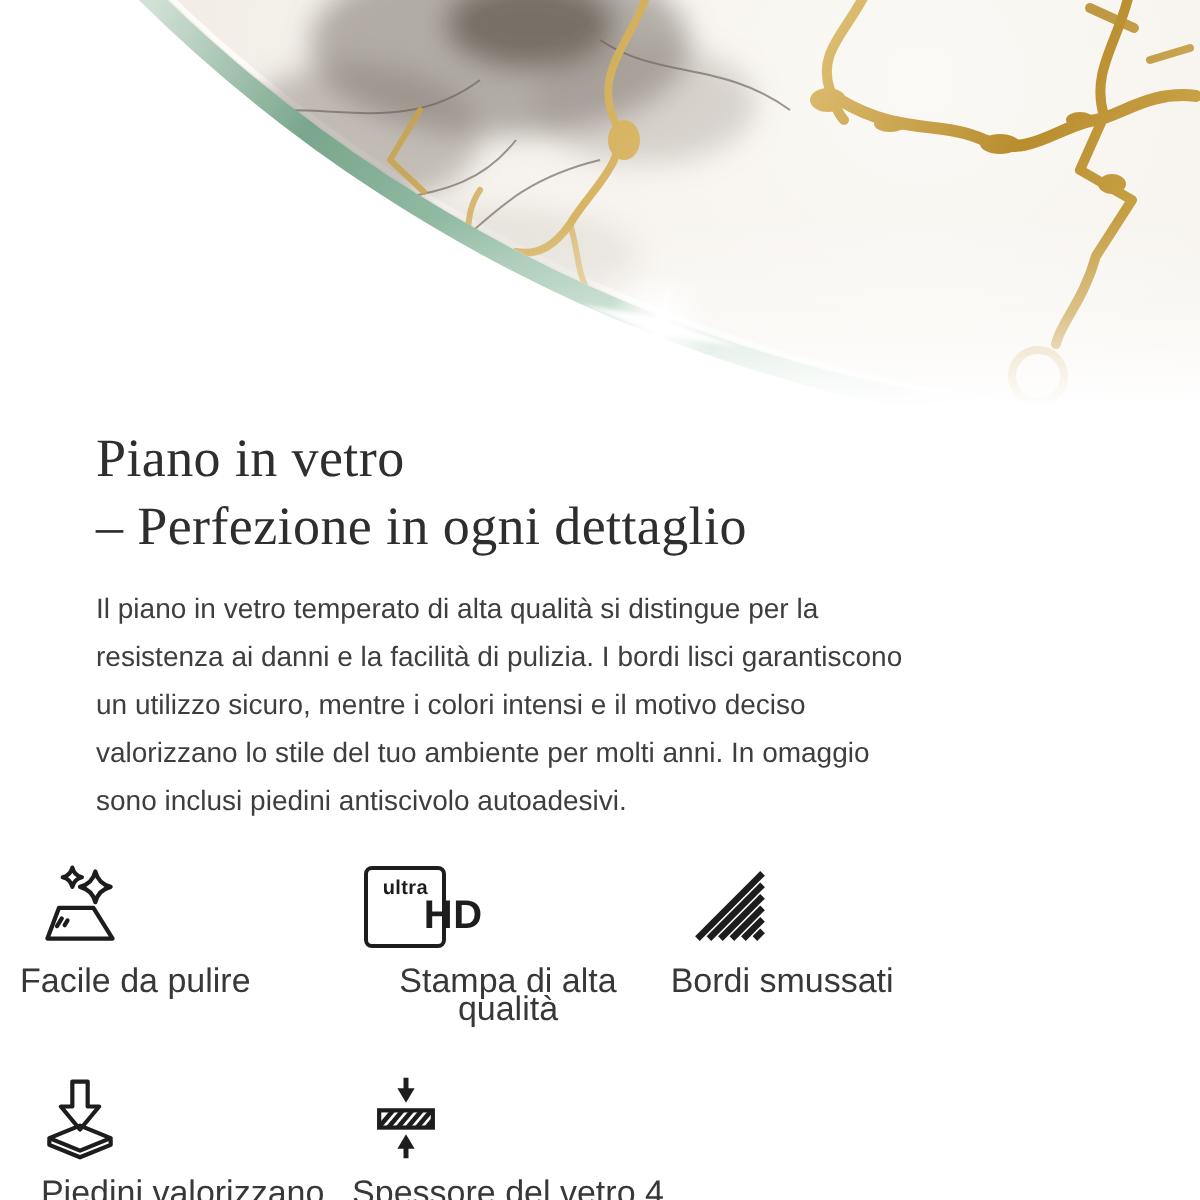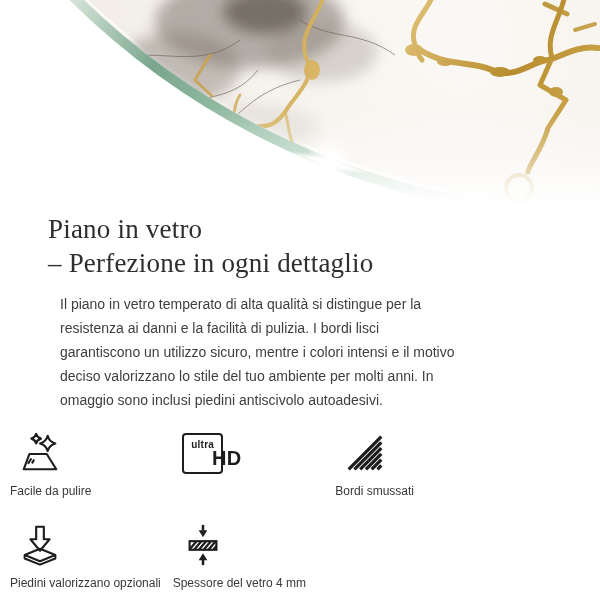--- a/index.html
+++ b/index.html
@@ -18,21 +18,21 @@
   h1{
     font-family:"Liberation Serif", serif;
     font-weight:400;
     font-size:27px;
     line-height:34px;
     color:#2e2e2e;
     margin:0;
     letter-spacing:.2px;
   }
   .desc{
-    margin:12px 0 0 12px;
+    margin:12px 0 0 0;
     font-size:14px;
     line-height:24px;
     color:#3e3e3e;
     max-width:505px;
   }
 
   
   .features{
     margin-top:18px;
     padding:0 10px;
@@ -42,21 +42,21 @@
   }
   .feature{
     display:flex;flex-direction:column;align-items:flex-start;text-align:center;
   }
   .icon-box{
     height:46px;width:60px;
     display:flex;align-items:center;justify-content:center;
   }
   .feature-label{
     margin-top:8px;
-    font-size:12px;
+    font-size:17px;
     line-height:14px;
     color:#383838;
   }
   .uhd{
     width:37px;height:37px;
     border:2.5px solid #1d1d1d;border-radius:4px;
     display:flex;flex-direction:column;align-items:center;justify-content:center;
     color:#1d1d1d;background:#fff;
   }
   .uhd .t{font-size:10px;font-weight:700;line-height:11px;letter-spacing:.2px;}
@@ -188,20 +188,21 @@
       <span class="feature-label">Facile da pulire</span>
     </div>
 
     <div class="feature">
       <div class="icon-box">
         <div class="uhd">
           <span class="t">ultra</span>
           <span class="b">HD</span>
         </div>
       </div>
+      <span class="feature-label">Stampa di alta qualità</span>
     </div>
 
     <div class="feature">
       <div class="icon-box">
         <svg width="46" height="46" viewBox="0 0 48 48">
           <g stroke="#1d1d1d" stroke-width="3.4" stroke-linecap="butt">
             <line x1="7" y1="41" x2="41" y2="7"></line>
             <line x1="13" y1="41" x2="41" y2="13"></line>
             <line x1="19" y1="41" x2="41" y2="19"></line>
             <line x1="25" y1="41" x2="41" y2="25"></line>

